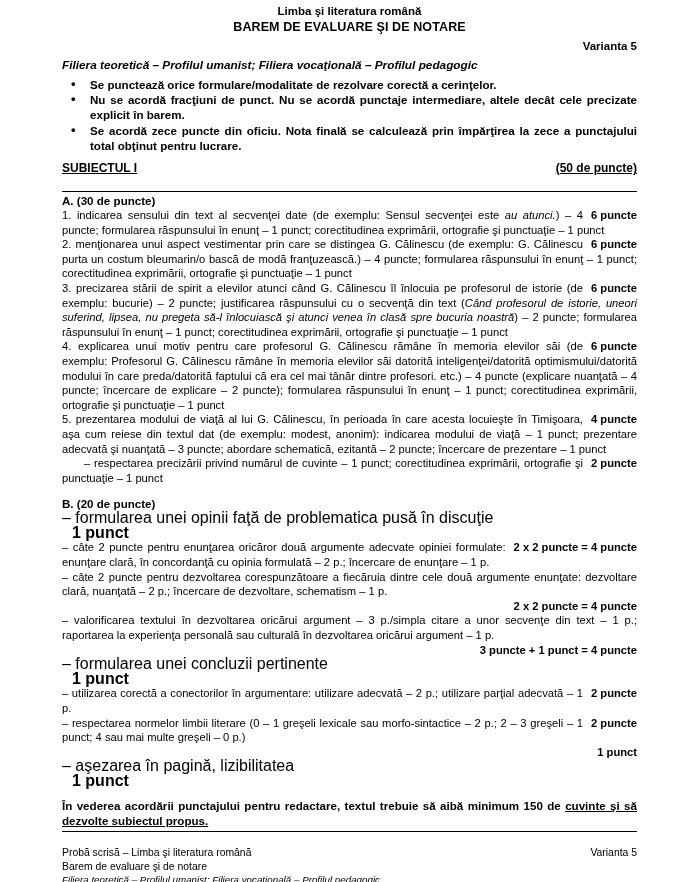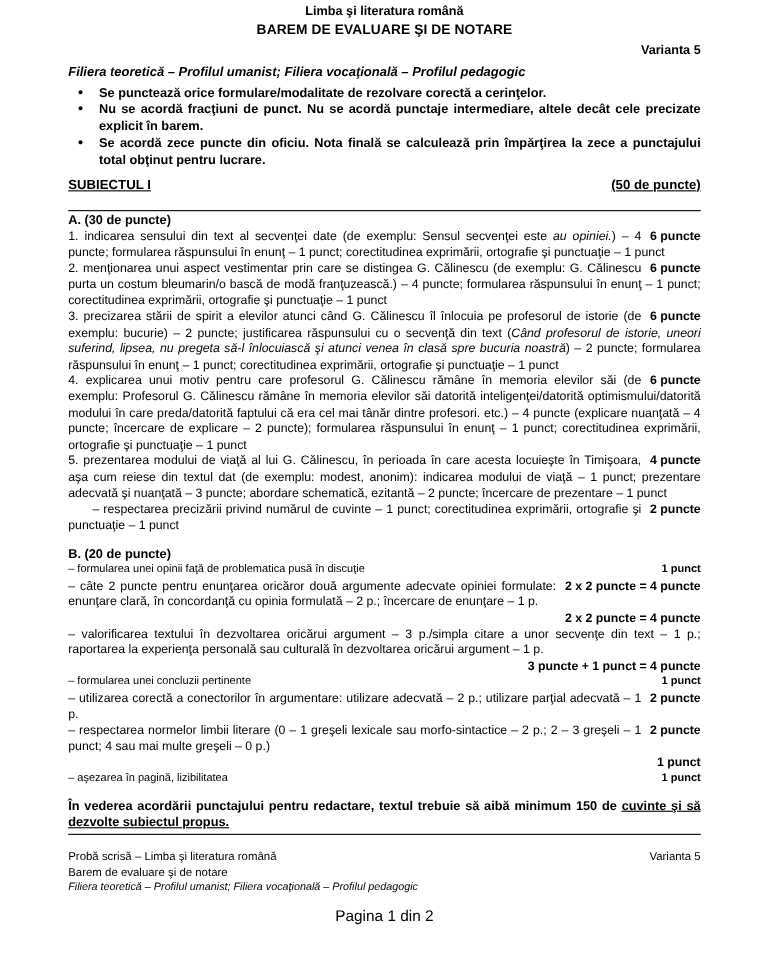--- a/index.html
+++ b/index.html
@@ -121,24 +121,25 @@
     text-align: right;
     font-weight: bold;
     font-size: 11.2px;
     line-height: 14.6px;
   }
   .clear { clear: both; }
 
   
   .row {
     display: flex;
-    justify-content: space-between;
+    justify-content: flex-end;
     align-items: baseline;
-    font-size: 10px;
+    font-size: 16px;
     line-height: 14.6px;
+    flex-direction: column;
   }
   .row .lt { flex: 0 1 auto; }
   .row .rt { font-weight: bold; white-space: nowrap; padding-left: 10px; }
 
   
   .note {
     font-weight: bold;
     font-size: 11.6px;
     line-height: 15.4px;
     text-align: justify;
@@ -202,21 +203,21 @@
 
     <div class="subject-head">
       <span>SUBIECTUL I</span>
       <span>(50 de puncte)</span>
     </div>
 
     <div class="sec-label">A. (30 de puncte)</div>
 
     <div class="p j">
       <span class="pts">6 puncte</span>
-      <span>1. indicarea sensului din text al secvenţei date (de exemplu: Sensul secvenţei este </span><i>au opiniei.</i><span>) – 4 puncte; formularea răspunsului în enunţ – 1 punct; corectitudinea exprimării, ortografie şi punctuaţie – 1 punct</span>
+      <span>1. indicarea sensului din text al secvenţei date (de exemplu: Sensul secvenţei este </span><i>au atunci.</i><span>) – 4 puncte; formularea răspunsului în enunţ – 1 punct; corectitudinea exprimării, ortografie şi punctuaţie – 1 punct</span>
     </div>
     <div class="clear"></div>
 
     <div class="p j">
       <span class="pts">6 puncte</span>
       <span>2. menţionarea unui aspect vestimentar prin care se distingea G. Călinescu (de exemplu: G. Călinescu purta un costum bleumarin/o bască de modă franţuzească.) – 4 puncte; formularea răspunsului în enunţ – 1 punct; corectitudinea exprimării, ortografie şi punctuaţie – 1 punct</span>
     </div>
     <div class="clear"></div>
 
     <div class="p j">
@@ -249,20 +250,23 @@
       <span class="lt">– formularea unei opinii faţă de problematica pusă în discuţie</span>
       <span class="rt">1 punct</span>
     </div>
 
     <div class="p j">
       <span class="pts">2 x 2 puncte = 4 puncte</span>
       <span>– câte 2 puncte pentru enunţarea oricăror două argumente adecvate opiniei formulate: enunţare clară, în concordanţă cu opinia formulată – 2 p.; încercare de enunţare – 1 p.</span>
     </div>
     <div class="clear"></div>
 
+    <div class="p j">
+      <span>– câte 2 puncte pentru dezvoltarea corespunzătoare a fiecăruia dintre cele două argumente enunţate: dezvoltare clară, nuanţată – 2 p.; încercare de dezvoltare, schematism – 1 p.</span>
+    </div>
     <div class="right-pts">2 x 2 puncte = 4 puncte</div>
 
     <div class="p j">
       <span>– valorificarea textului în dezvoltarea oricărui argument – 3 p./simpla citare a unor secvenţe din text – 1 p.; raportarea la experienţa personală sau culturală în dezvoltarea oricărui argument – 1 p.</span>
     </div>
     <div class="right-pts">3 puncte + 1 punct = 4 puncte</div>
 
     <div class="row">
       <span class="lt">– formularea unei concluzii pertinente</span>
       <span class="rt">1 punct</span>

